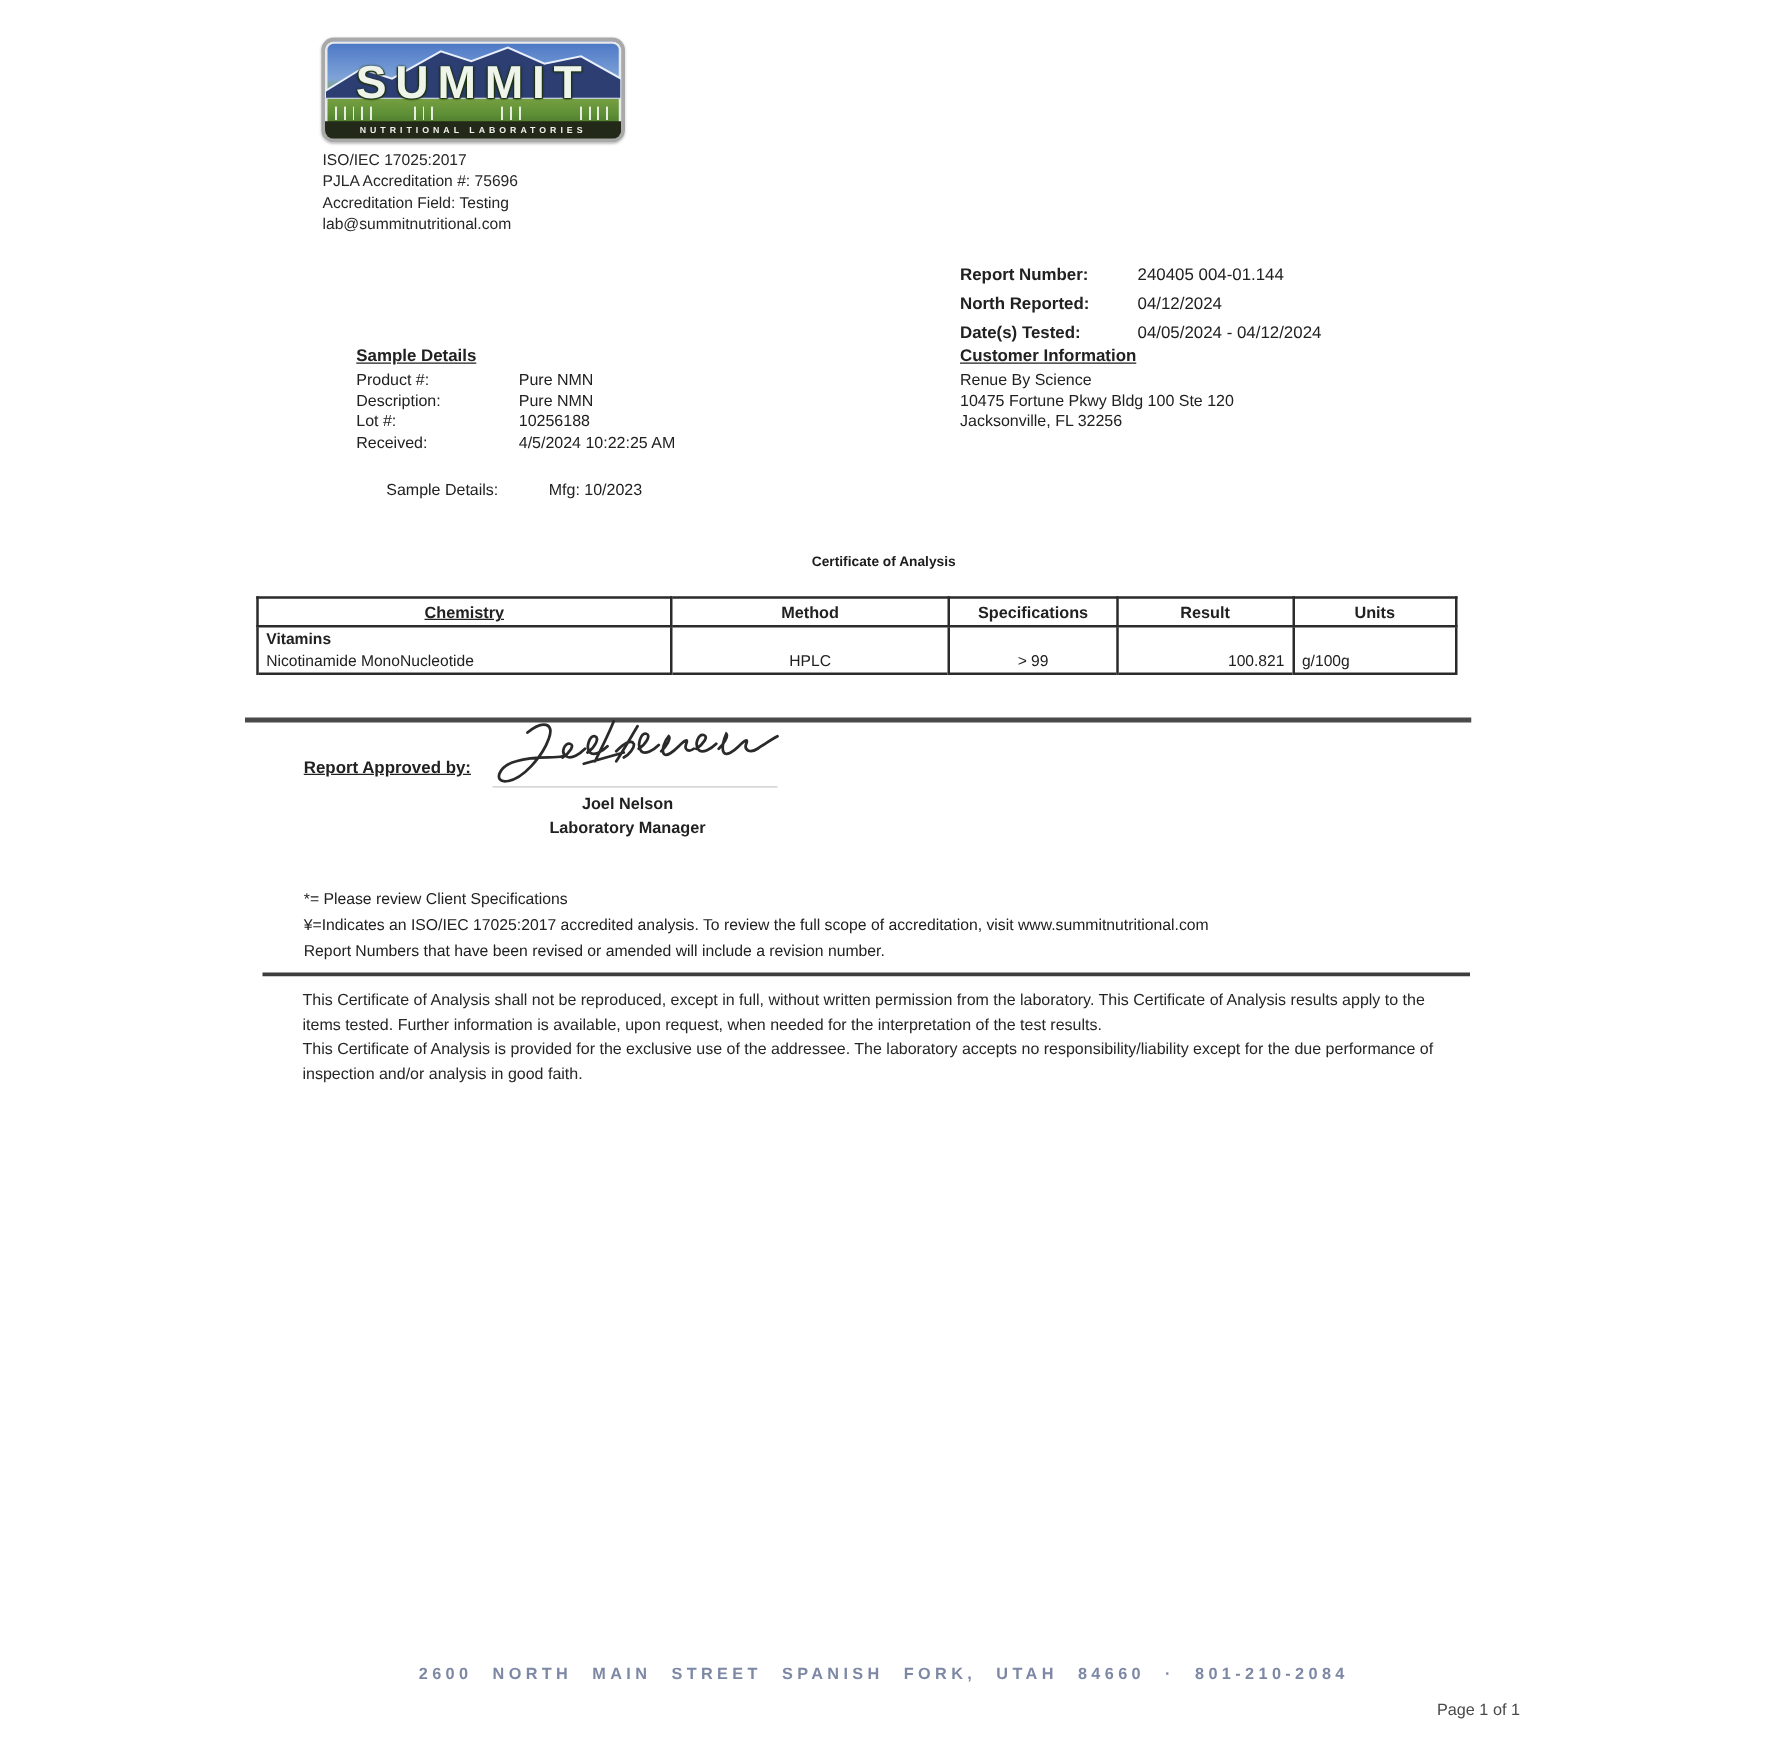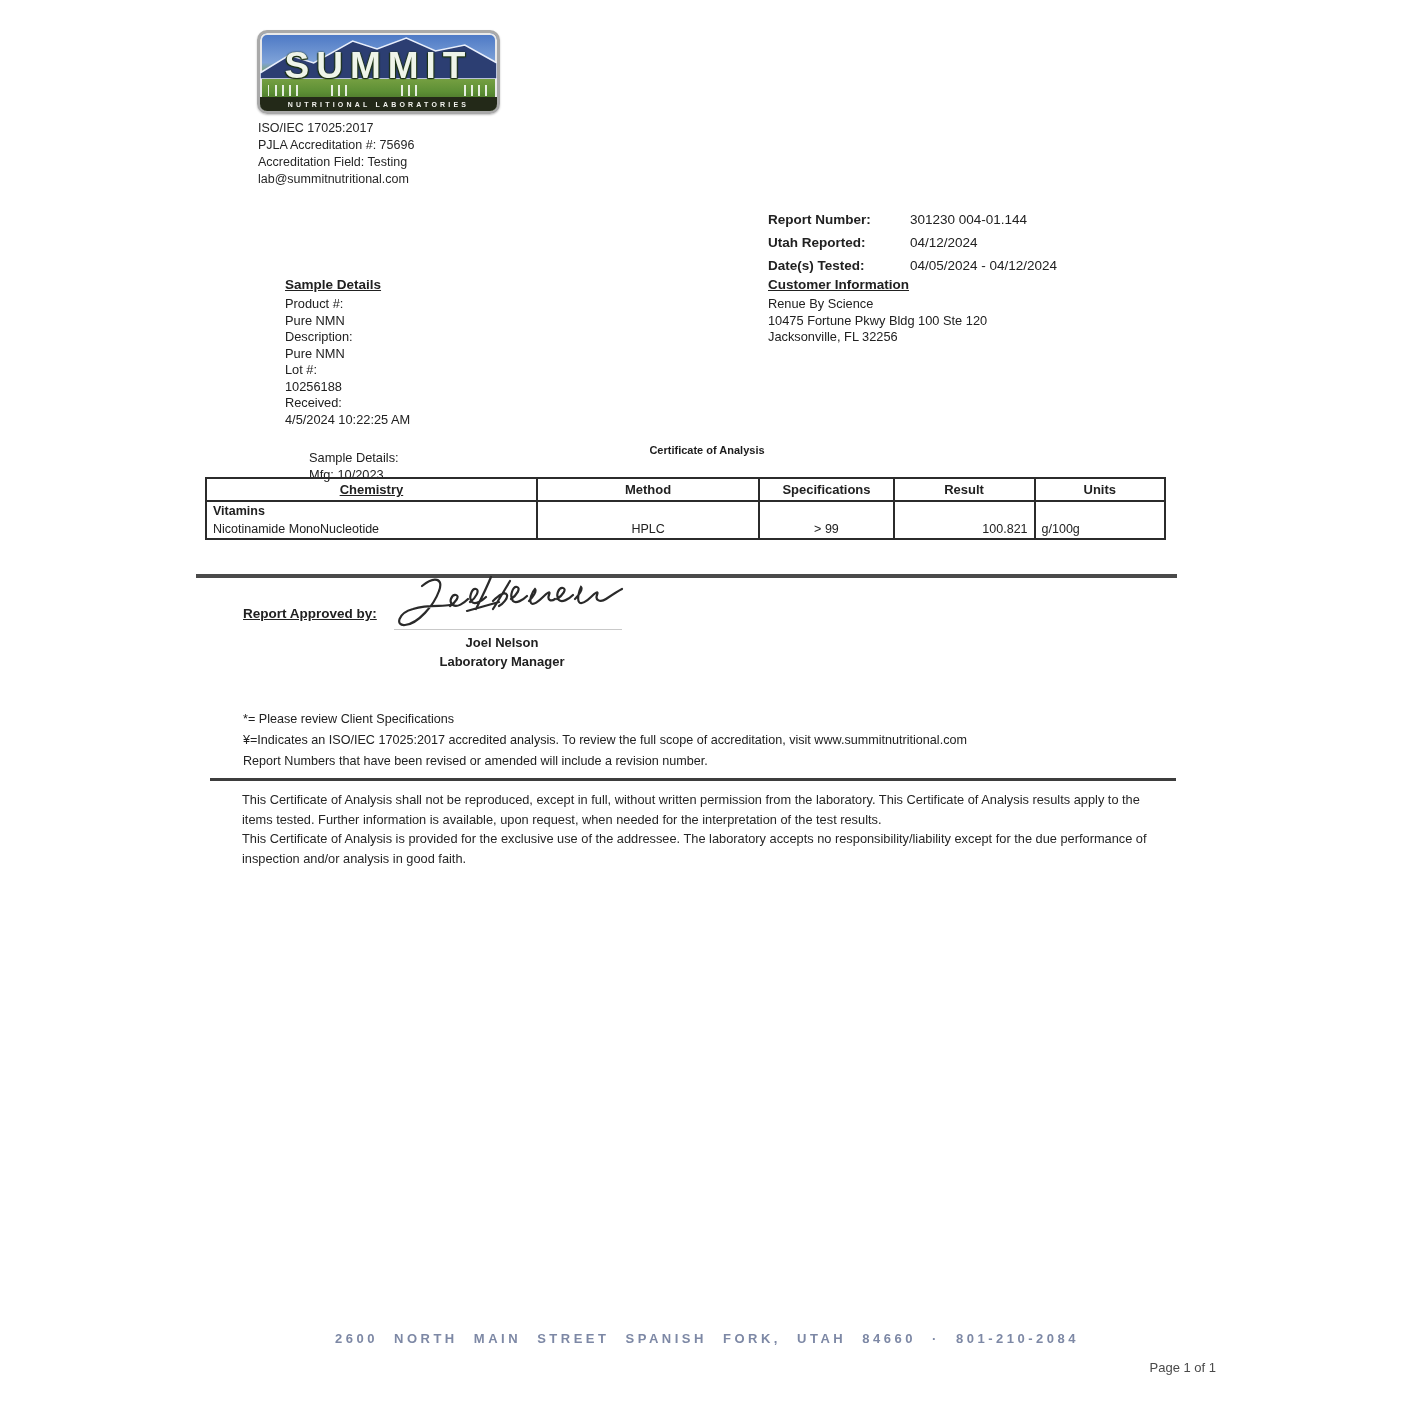--- a/index.html
+++ b/index.html
@@ -47,21 +47,21 @@
     font-size: 12.5px; line-height: 17px; color: #262626;
   }
   .report-info { position: absolute; left: 768px; top: 208px; font-size: 13.5px; }
   .report-info .row { display: flex; line-height: 23px; }
   .report-info .lbl { width: 142px; font-weight: bold; }
 
   .section-heading {
     font-size: 13.5px; font-weight: bold; text-decoration: underline; margin-bottom: 4px;
   }
   .sample-details { position: absolute; left: 285px; top: 277px; font-size: 12.8px; }
-  .sample-details .row { display: flex; line-height: 16.5px; flex-direction: column; }
+  .sample-details .row { display: flex; line-height: 16.5px; }
   .sample-details .lbl { width: 130px; }
   .sample-extra { margin-top: 22px; margin-left: 24px; }
   .customer-info { position: absolute; left: 768px; top: 277px; font-size: 12.8px; }
   .customer-info .line { line-height: 16.5px; }
 
   
   .coa-title {
     position: absolute; left: 0; right: 0; top: 444px; text-align: center;
     font-size: 11px; font-weight: bold; color: #1c1c1c;
   }
@@ -125,24 +125,24 @@
   <div class="accreditation">
     <div>ISO/IEC 17025:2017</div>
     <div>PJLA Accreditation #: 75696</div>
     <div>Accreditation Field: Testing</div>
     <div>lab@summitnutritional.com</div>
   </div>
 
   <div class="report-info">
     <div class="row">
       <span class="lbl">Report Number:</span>
-      <span>301230 004-01.144</span>
-    </div>
-    <div class="row">
-      <span class="lbl">Utah Reported:</span>
+      <span>240405 004-01.144</span>
+    </div>
+    <div class="row">
+      <span class="lbl">North Reported:</span>
       <span>04/12/2024</span>
     </div>
     <div class="row">
       <span class="lbl">Date(s) Tested:</span>
       <span>04/05/2024 - 04/12/2024</span>
     </div>
   </div>
 
   <div class="sample-details">
     <div class="section-heading">Sample Details</div>

